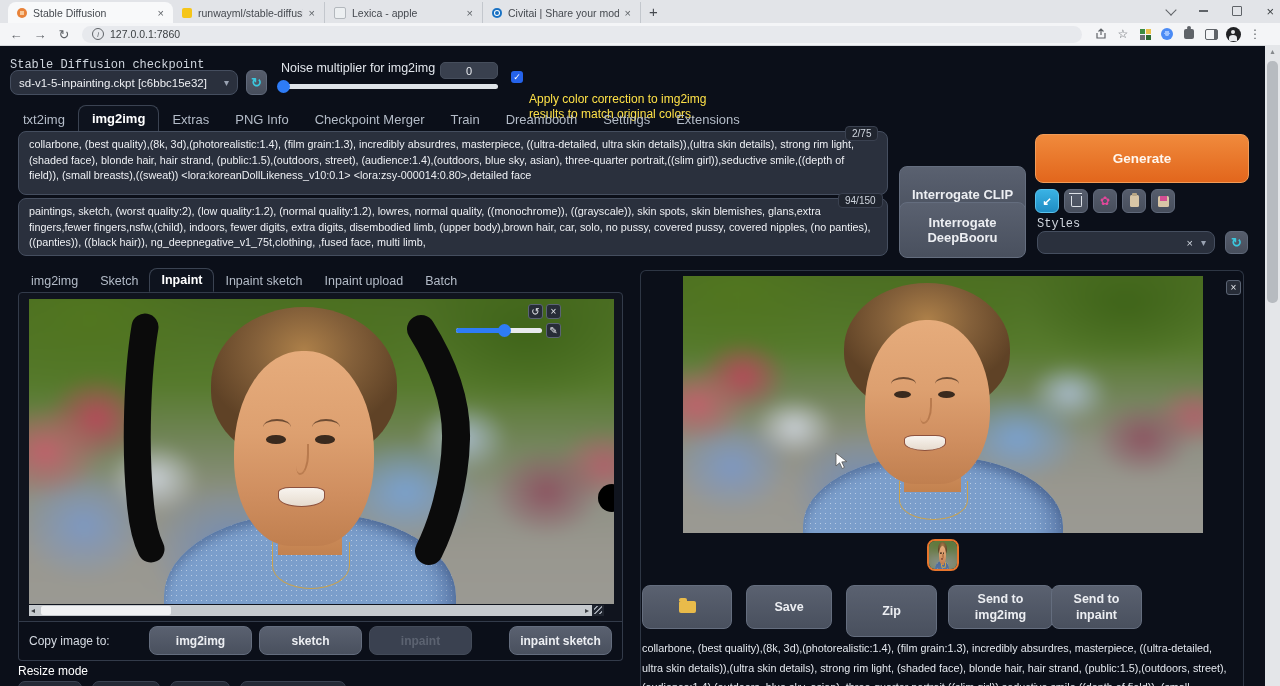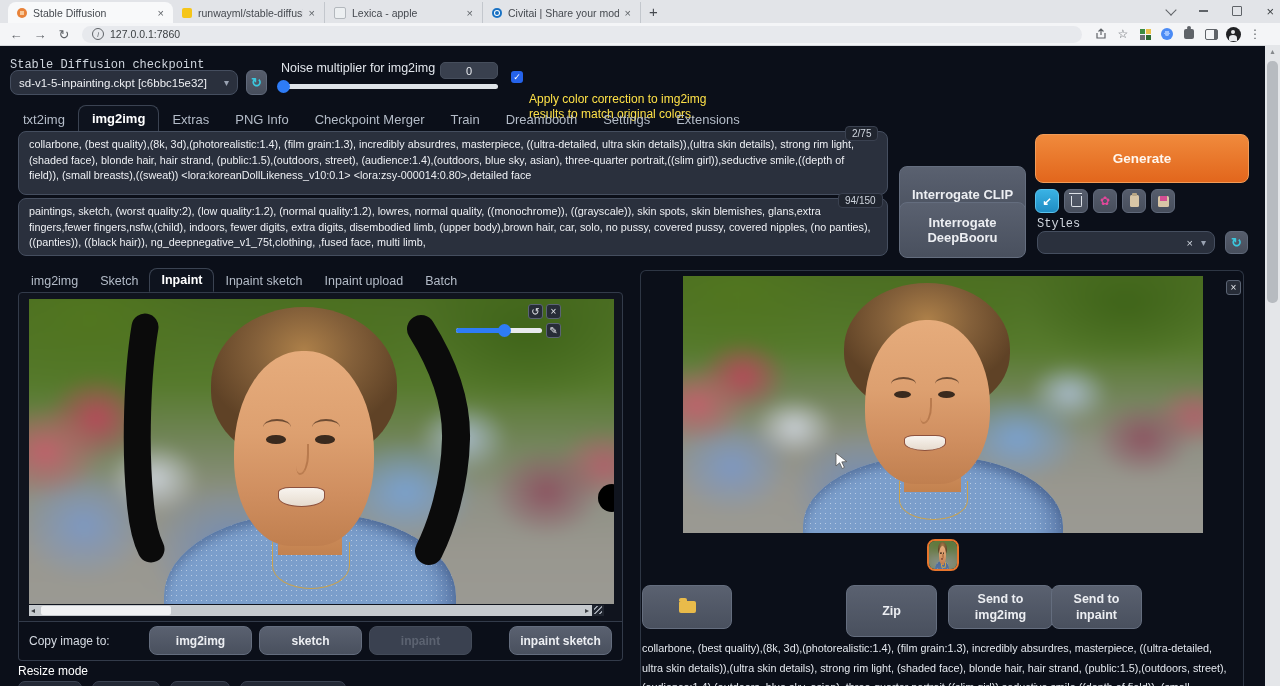--- a/index.html
+++ b/index.html
@@ -386,20 +386,21 @@
       <div class="pt-eye r"></div>
       <div class="pt-nose"></div>
       <div class="pt-smile"></div>
     </div>
   </div>
 </div>
 
     <div class="abs gbtn" style="left:1px;top:314px;width:90px;height:44px;">
         <span class="folder"></span>
       </div>
+    <div class="abs gbtn" style="left:105px;top:314px;width:86px;height:44px;font-size:12.5px;">Save</div>
     <div class="abs gbtn" style="left:205px;top:314px;width:91px;height:52px;font-size:12.5px;">Zip</div>
     <div class="abs gbtn" style="left:307px;top:314px;width:105px;height:44px;font-size:12.5px;padding:11px 14px;line-height:16px;">Send to img2img</div>
     <div class="abs gbtn" style="left:410px;top:314px;width:91px;height:44px;font-size:12.5px;padding:0 16px;line-height:16px;">Send to inpaint</div>
 
     <div class="abs" style="left:1px;top:368px;width:588px;font-size:10.8px;line-height:19.5px;color:#e3e7ed;">collarbone, (best quality),(8k, 3d),(photorealistic:1.4), (film grain:1.3), incredibly absurdres, masterpiece, ((ultra-detailed, ultra skin details)),(ultra skin details), strong rim light, (shaded face), blonde hair, hair strand, (public:1.5),(outdoors, street), (audience:1.4),(outdoors, blue sky, asian), three-quarter portrait,((slim girl)),seductive smile,((depth of field)), (small breasts),((sweat)) &lt;lora:koreanDollLikeness_v10:0.1&gt; &lt;lora:zsy-000014:0.80&gt;,detailed face</div>
   </div>
 
 </div>
 
 </body></html>

